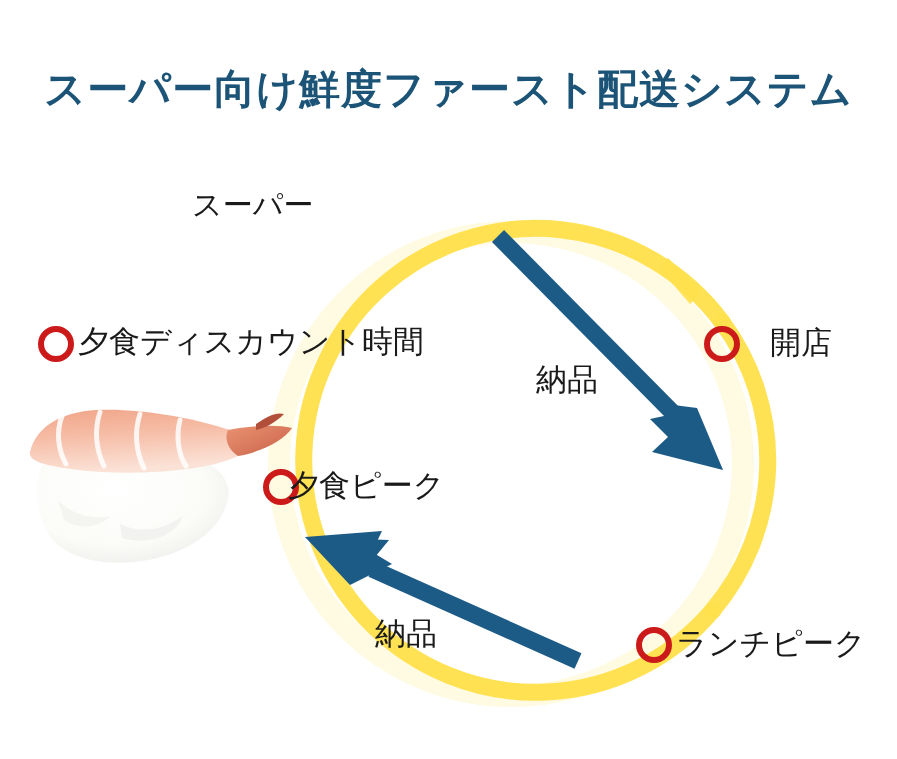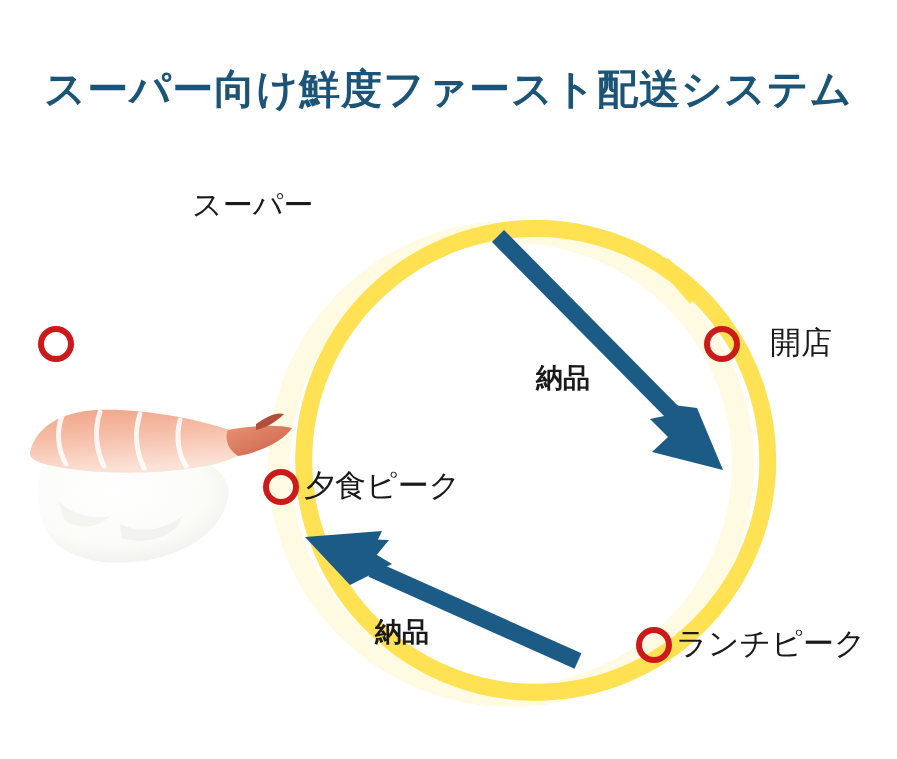--- a/index.html
+++ b/index.html
@@ -54,29 +54,28 @@
   .node-label {
     font-size: 31px;
     line-height: 1;
   }
   .plain-label {
     font-size: 30px;
     line-height: 1;
     text-align: right;
   }
   .flow-label {
-    font-size: 27px;
+    font-size: 31px;
     line-height: 1;
-    font-weight: bold;
   }
 
   #lbl-super      { left: 192px; top: 190px; }
   #lbl-discount   { left: 78px;  top: 326px; }
   #lbl-open       { left: 770px; top: 327px; }
-  #lbl-dinner     { left: 304px; top: 470px; }
+  #lbl-dinner     { left: 288px; top: 470px; }
   #lbl-lunch      { left: 676px; top: 628px; text-align: right; }
   #lbl-flow-1     { left: 536px; top: 364px; }
   #lbl-flow-2     { left: 375px; top: 618px; }
 </style>
 </head>
 <body>
 
 <div id="stage">
 
   <div id="title">スーパー向け鮮度ファースト配送システム</div>
@@ -171,20 +170,21 @@
     <g>
       <circle cx="281" cy="487" r="15" fill="none" stroke="#cc1a1a" stroke-width="6"></circle>
     </g>
     <g>
       <circle cx="654" cy="645" r="15" fill="none" stroke="#cc1a1a" stroke-width="6"></circle>
     </g>
   </svg>
 
   <div class="label plain-label" id="lbl-super">スーパー</div>
 
+  <div class="label node-label" id="lbl-discount">夕食ディスカウント時間</div>
 
   <div class="label node-label" id="lbl-open">開店</div>
 
   <div class="label node-label" id="lbl-dinner">夕食ピーク</div>
 
   <div class="label node-label" id="lbl-lunch">ランチピーク</div>
 
   <div class="label flow-label" id="lbl-flow-1">納品</div>
 
   <div class="label flow-label" id="lbl-flow-2">納品</div>

